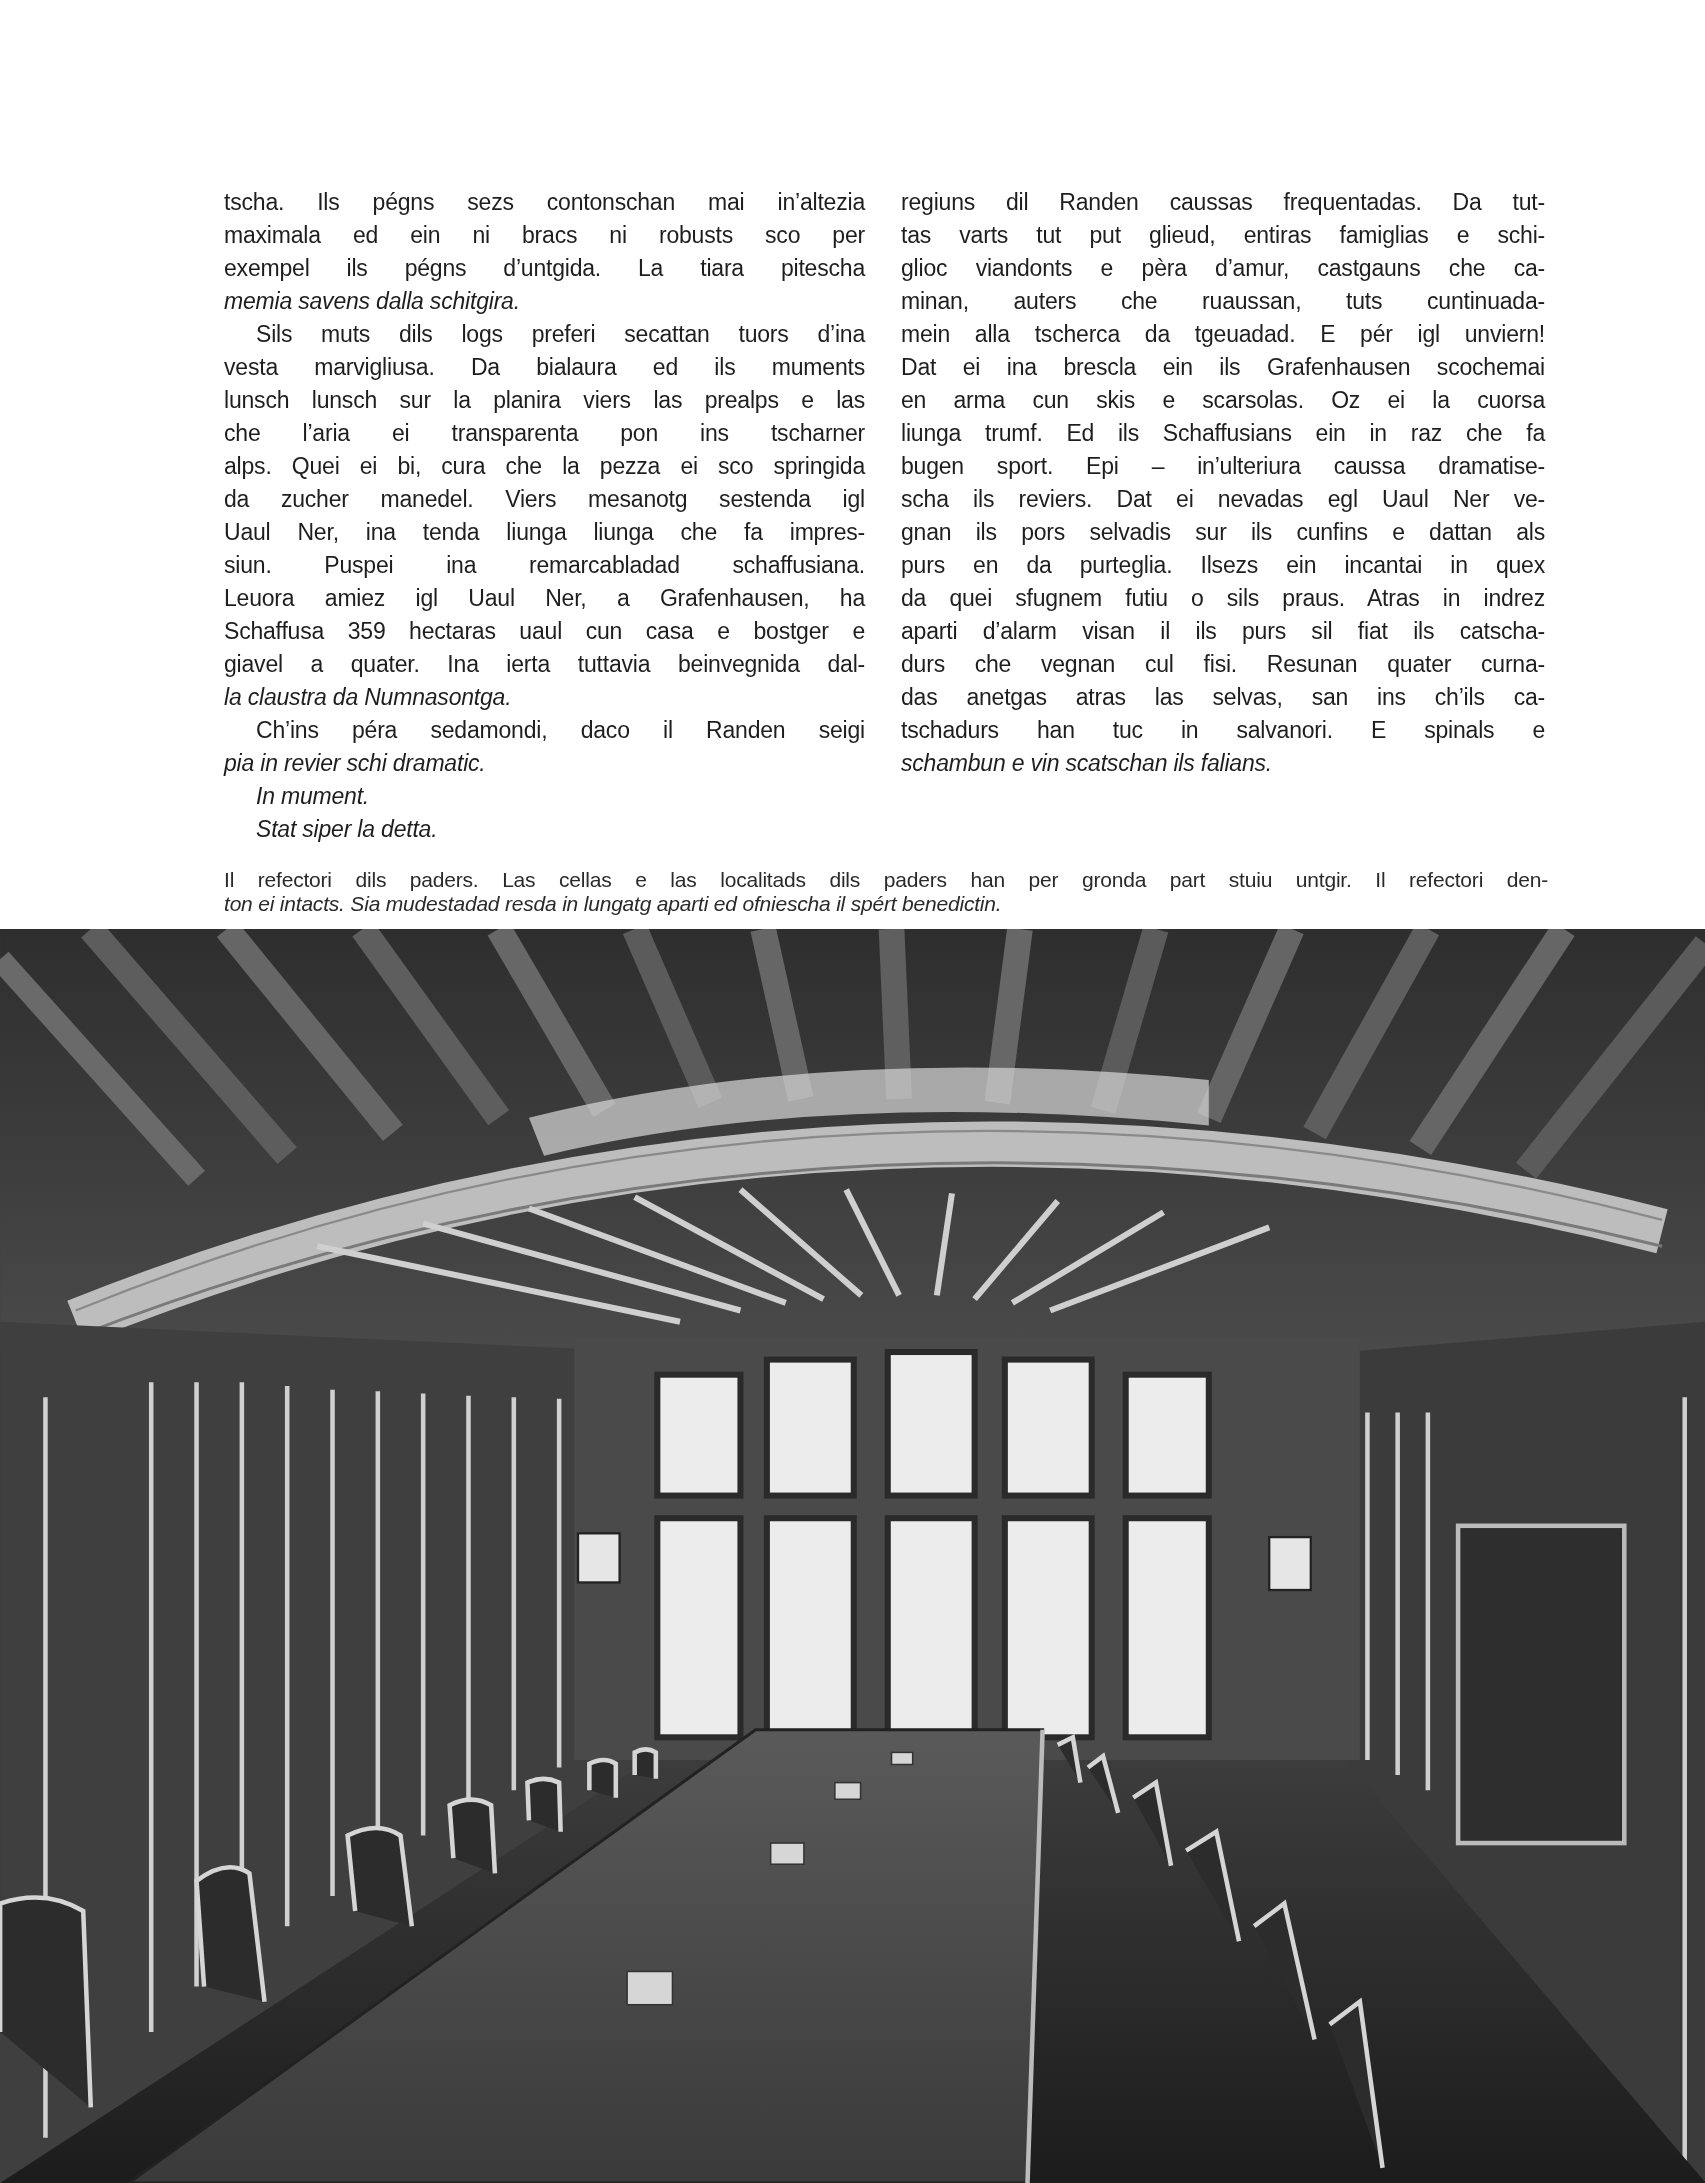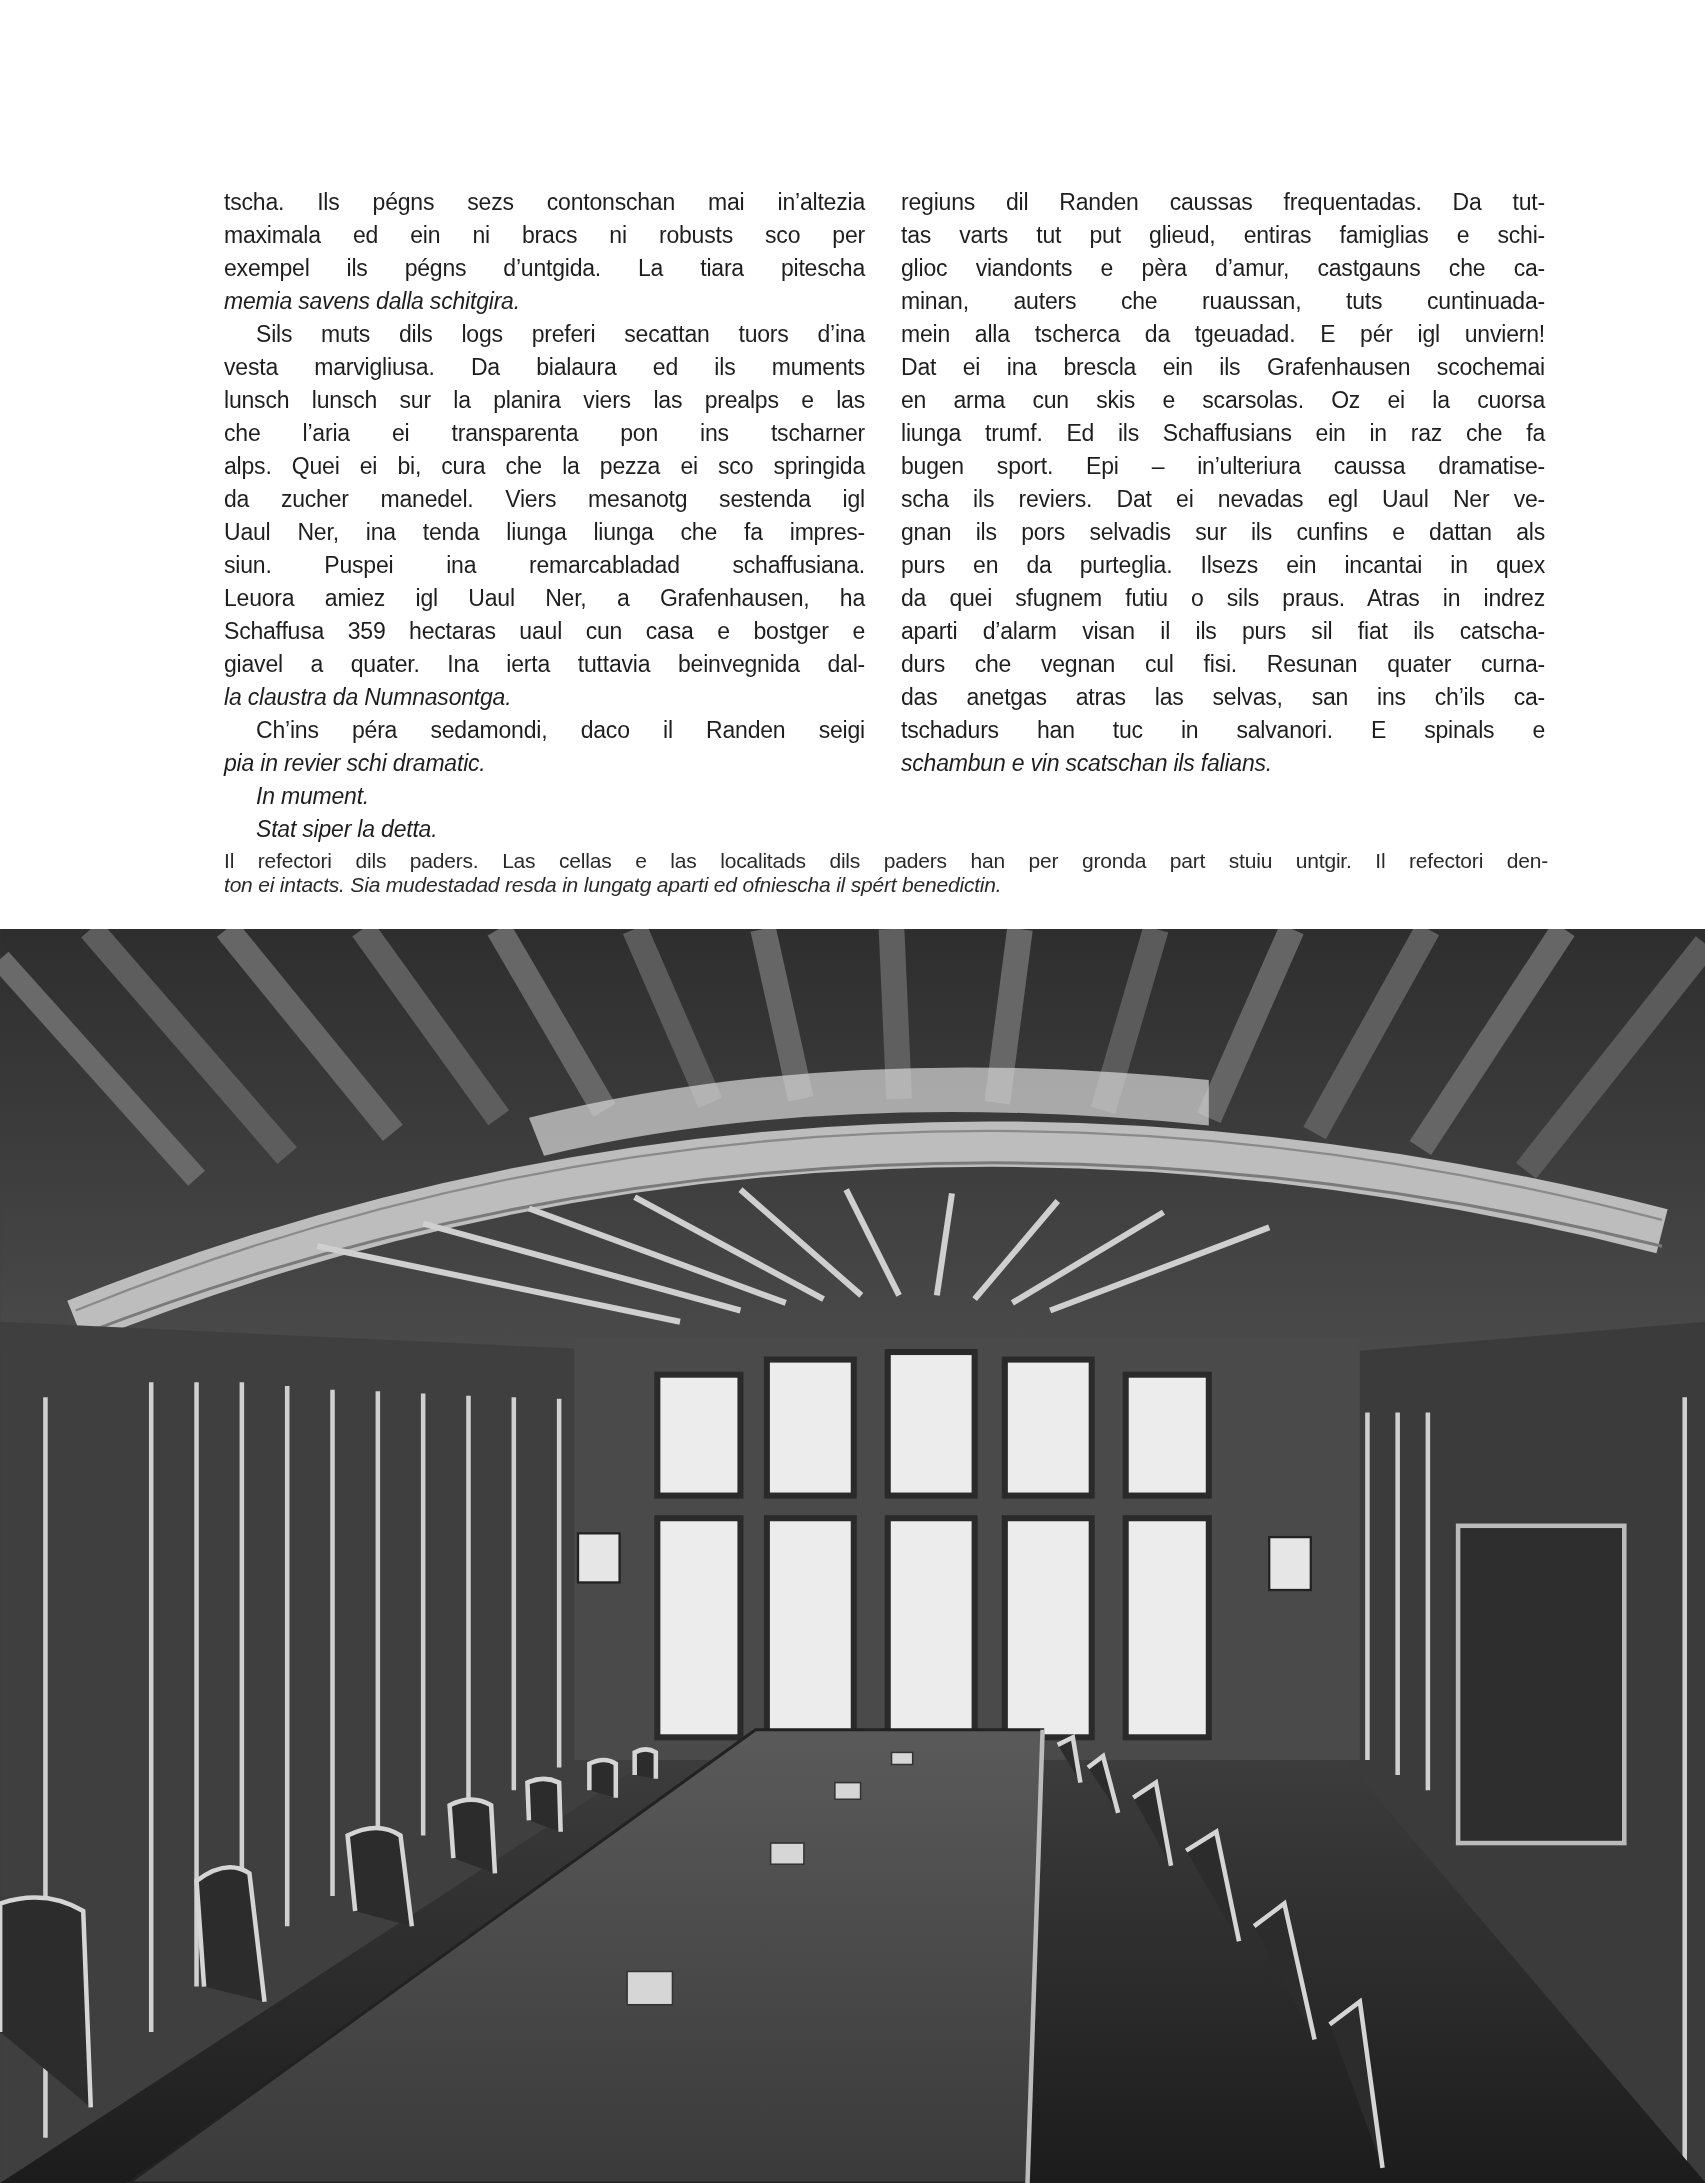--- a/index.html
+++ b/index.html
@@ -5,21 +5,21 @@
     html, body { margin: 0; padding: 0; background: #ffffff; }
     body { width: 1706px; height: 2183px; position: relative; overflow: hidden;
            font-family: "Liberation Sans", "DejaVu Sans", sans-serif; color: #1e1e1e; }
     .column { position: absolute; top: 154px; font-size: 23px; line-height: 33px;
               letter-spacing: -0.2px; margin-top: 32px; }
     .col-left { left: 224px; width: 641px; }
     .col-right { left: 901px; width: 644px; }
     .line { display: block; white-space: nowrap; text-align: justify; text-align-last: justify; height: 33px; }
     .line.last { text-align-last: left; font-style: italic; }
     .line.indent { padding-left: 32px; }
-    .caption { position: absolute; left: 224px; top: 849px; width: 1324px;
+    .caption { position: absolute; left: 224px; top: 868px; width: 1324px;
                font-size: 21px; line-height: 24px; color: #2a2a2a; letter-spacing: -0.2px; }
     .caption .line { height: 24px; }
     .photo { position: absolute; left: 0; top: 929px; width: 1706px; height: 1254px;
              overflow: hidden; background: #3a3a3a; }
     .photo svg { display: block; }
   </style>
 </head>
 <body>
 
 <div class="column col-left" id="leftCol">

